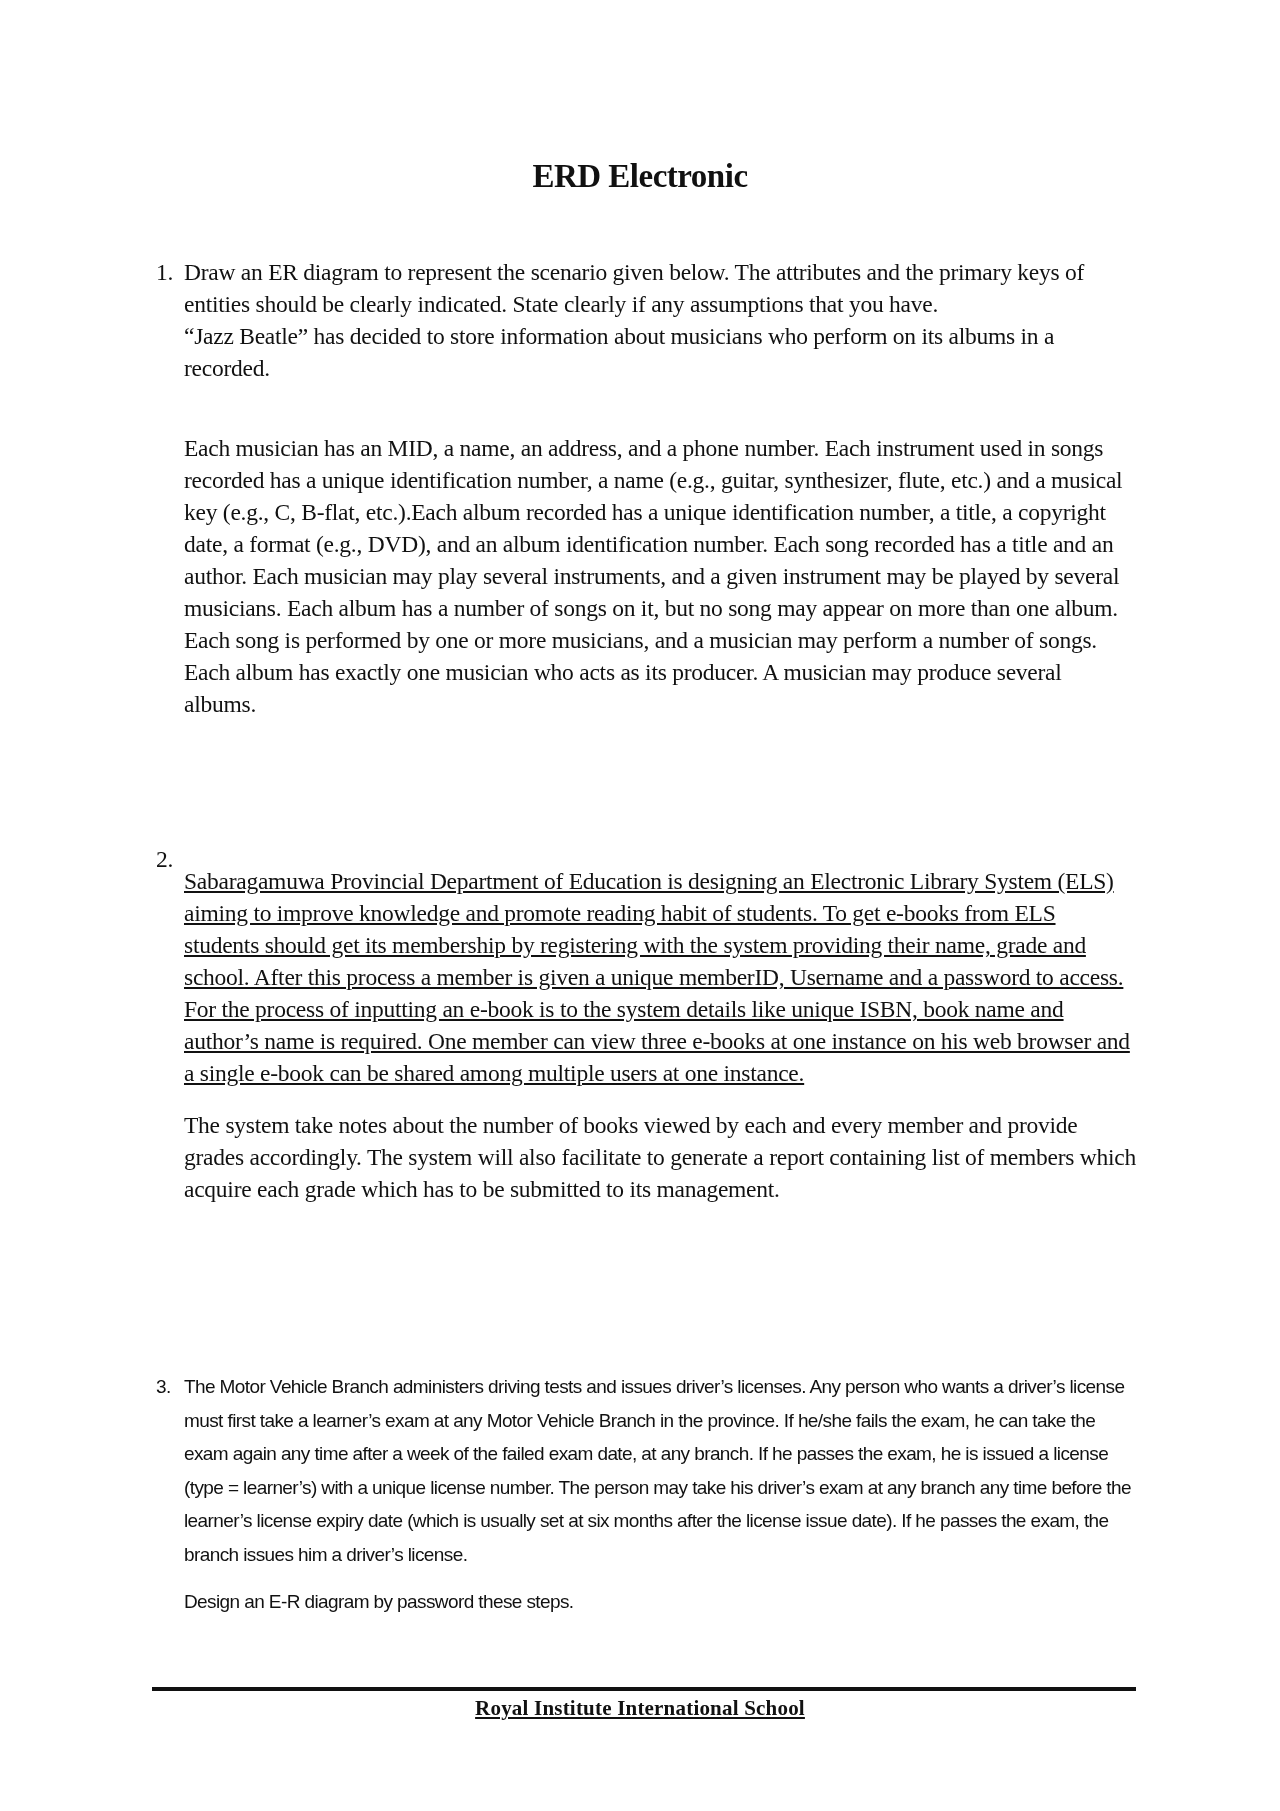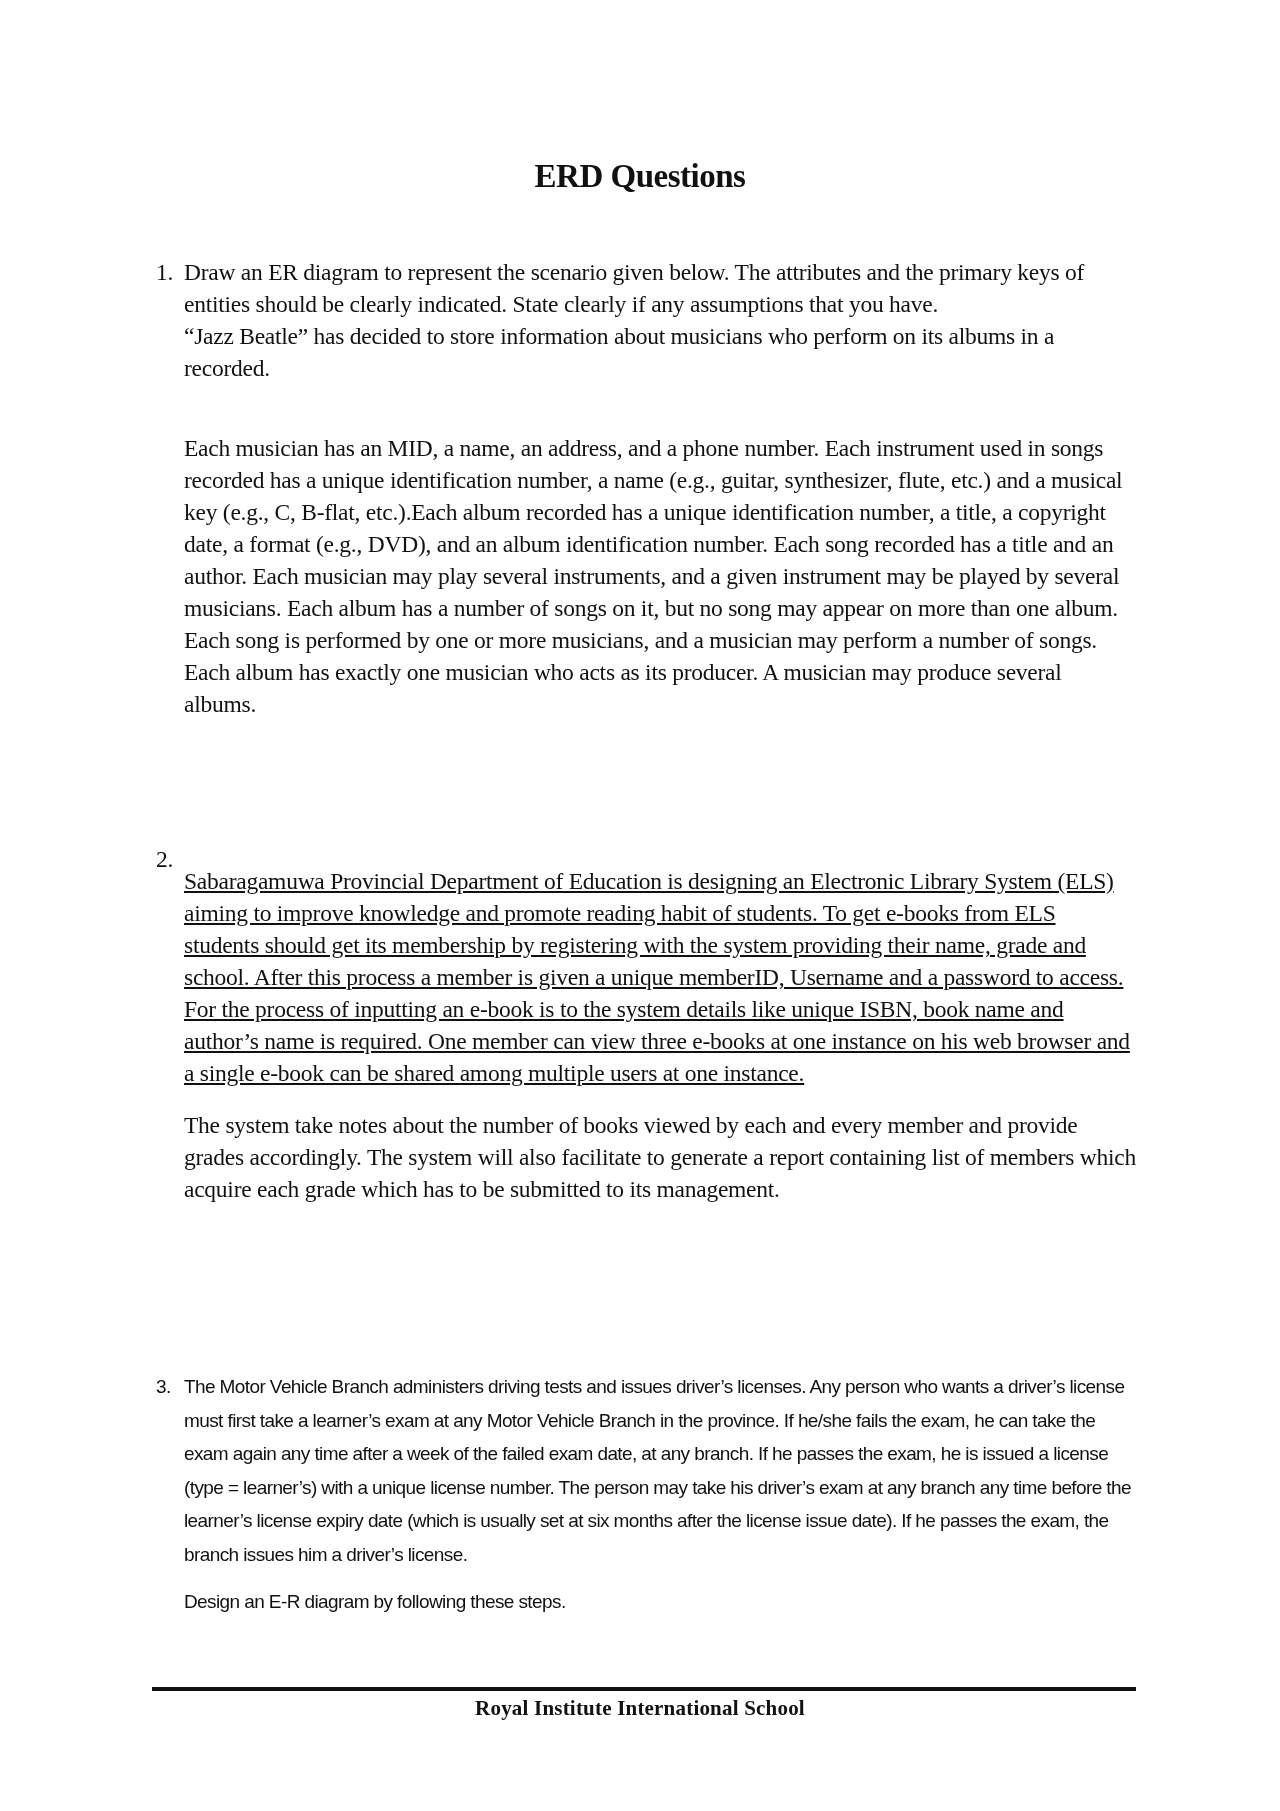--- a/index.html
+++ b/index.html
@@ -21,29 +21,29 @@
   .gap3 { margin-top: 20px !important; }
   .gap4 { margin-top: 14px !important; }
   #q1 { top: 256px; }
   #q2 { top: 843px; }
   #q3 { top: 1370px; }
   .footer-rule {
     position: absolute; left: 152px; top: 1687px; width: 984px; height: 4px; background: #111;
   }
   .footer-text {
     position: absolute; left: 0; width: 1280px; top: 1696px; text-align: center;
-    font-family: "Liberation Serif", serif; font-weight: bold; font-size: 21px; letter-spacing: 0.2px;
+    font-family: "Liberation Serif", serif; font-weight: bold; font-size: 21px; letter-spacing: 0.2px; text-decoration: underline;
   }
 </style>
 </head>
 <body>
 
 <div class="page">
 
-  <div class="title">ERD Questions</div>
+  <div class="title">ERD Electronic</div>
 
   <div class="q serif" id="q1">
     <span class="qnum">1.</span>
     <div class="qbody">
       <p>Draw an ER diagram to represent the scenario given below. The attributes and the primary keys of entities should be clearly indicated. State clearly if any assumptions that you have.</p>
       <p>“Jazz Beatle” has decided to store information about musicians who perform on its albums in a recorded.</p>
       <p class="gap1">Each musician has an MID, a name, an address, and a phone number. Each instrument used in songs recorded has a unique identification number, a name (e.g., guitar, synthesizer, flute, etc.) and a musical key (e.g., C, B-flat, etc.).Each album recorded has a unique identification number, a title, a copyright date, a format (e.g., DVD), and an album identification number. Each song recorded has a title and an author. Each musician may play several instruments, and a given instrument may be played by several musicians. Each album has a number of songs on it, but no song may appear on more than one album. Each song is performed by one or more musicians, and a musician may perform a number of songs. Each album has exactly one musician who acts as its producer. A musician may produce several albums.</p>
     </div>
   </div>
 
@@ -52,20 +52,20 @@
     <div class="qbody">
       <p class="gap2">Sabaragamuwa Provincial Department of Education is designing an Electronic Library System (ELS) aiming to improve knowledge and promote reading habit of students. To get e-books from ELS students should get its membership by registering with the system providing their name, grade and school. After this process a member is given a unique memberID, Username and a password to access. For the process of inputting an e-book is to the system details like unique ISBN, book name and author’s name is required. One member can view three e-books at one instance on his web browser and a single e-book can be shared among multiple users at one instance.</p>
       <p class="gap3">The system take notes about the number of books viewed by each and every member and provide grades accordingly. The system will also facilitate to generate a report containing list of members which acquire each grade which has to be submitted to its management.</p>
     </div>
   </div>
 
   <div class="q sans" id="q3">
     <span class="qnum">3.</span>
     <div class="qbody">
       <p>The Motor Vehicle Branch administers driving tests and issues driver’s licenses. Any person who wants a driver’s license must first take a learner’s exam at any Motor Vehicle Branch in the province. If he/she fails the exam, he can take the exam again any time after a week of the failed exam date, at any branch. If he passes the exam, he is issued a license (type = learner’s) with a unique license number. The person may take his driver’s exam at any branch any time before the learner’s license expiry date (which is usually set at six months after the license issue date). If he passes the exam, the branch issues him a driver’s license.</p>
-      <p class="gap4">Design an E-R diagram by following these steps.</p>
+      <p class="gap4">Design an E-R diagram by password these steps.</p>
     </div>
   </div>
 
   <div class="footer-rule"></div>
   <div class="footer-text">Royal Institute International School</div>
 
 </div>
 
 </body></html>

